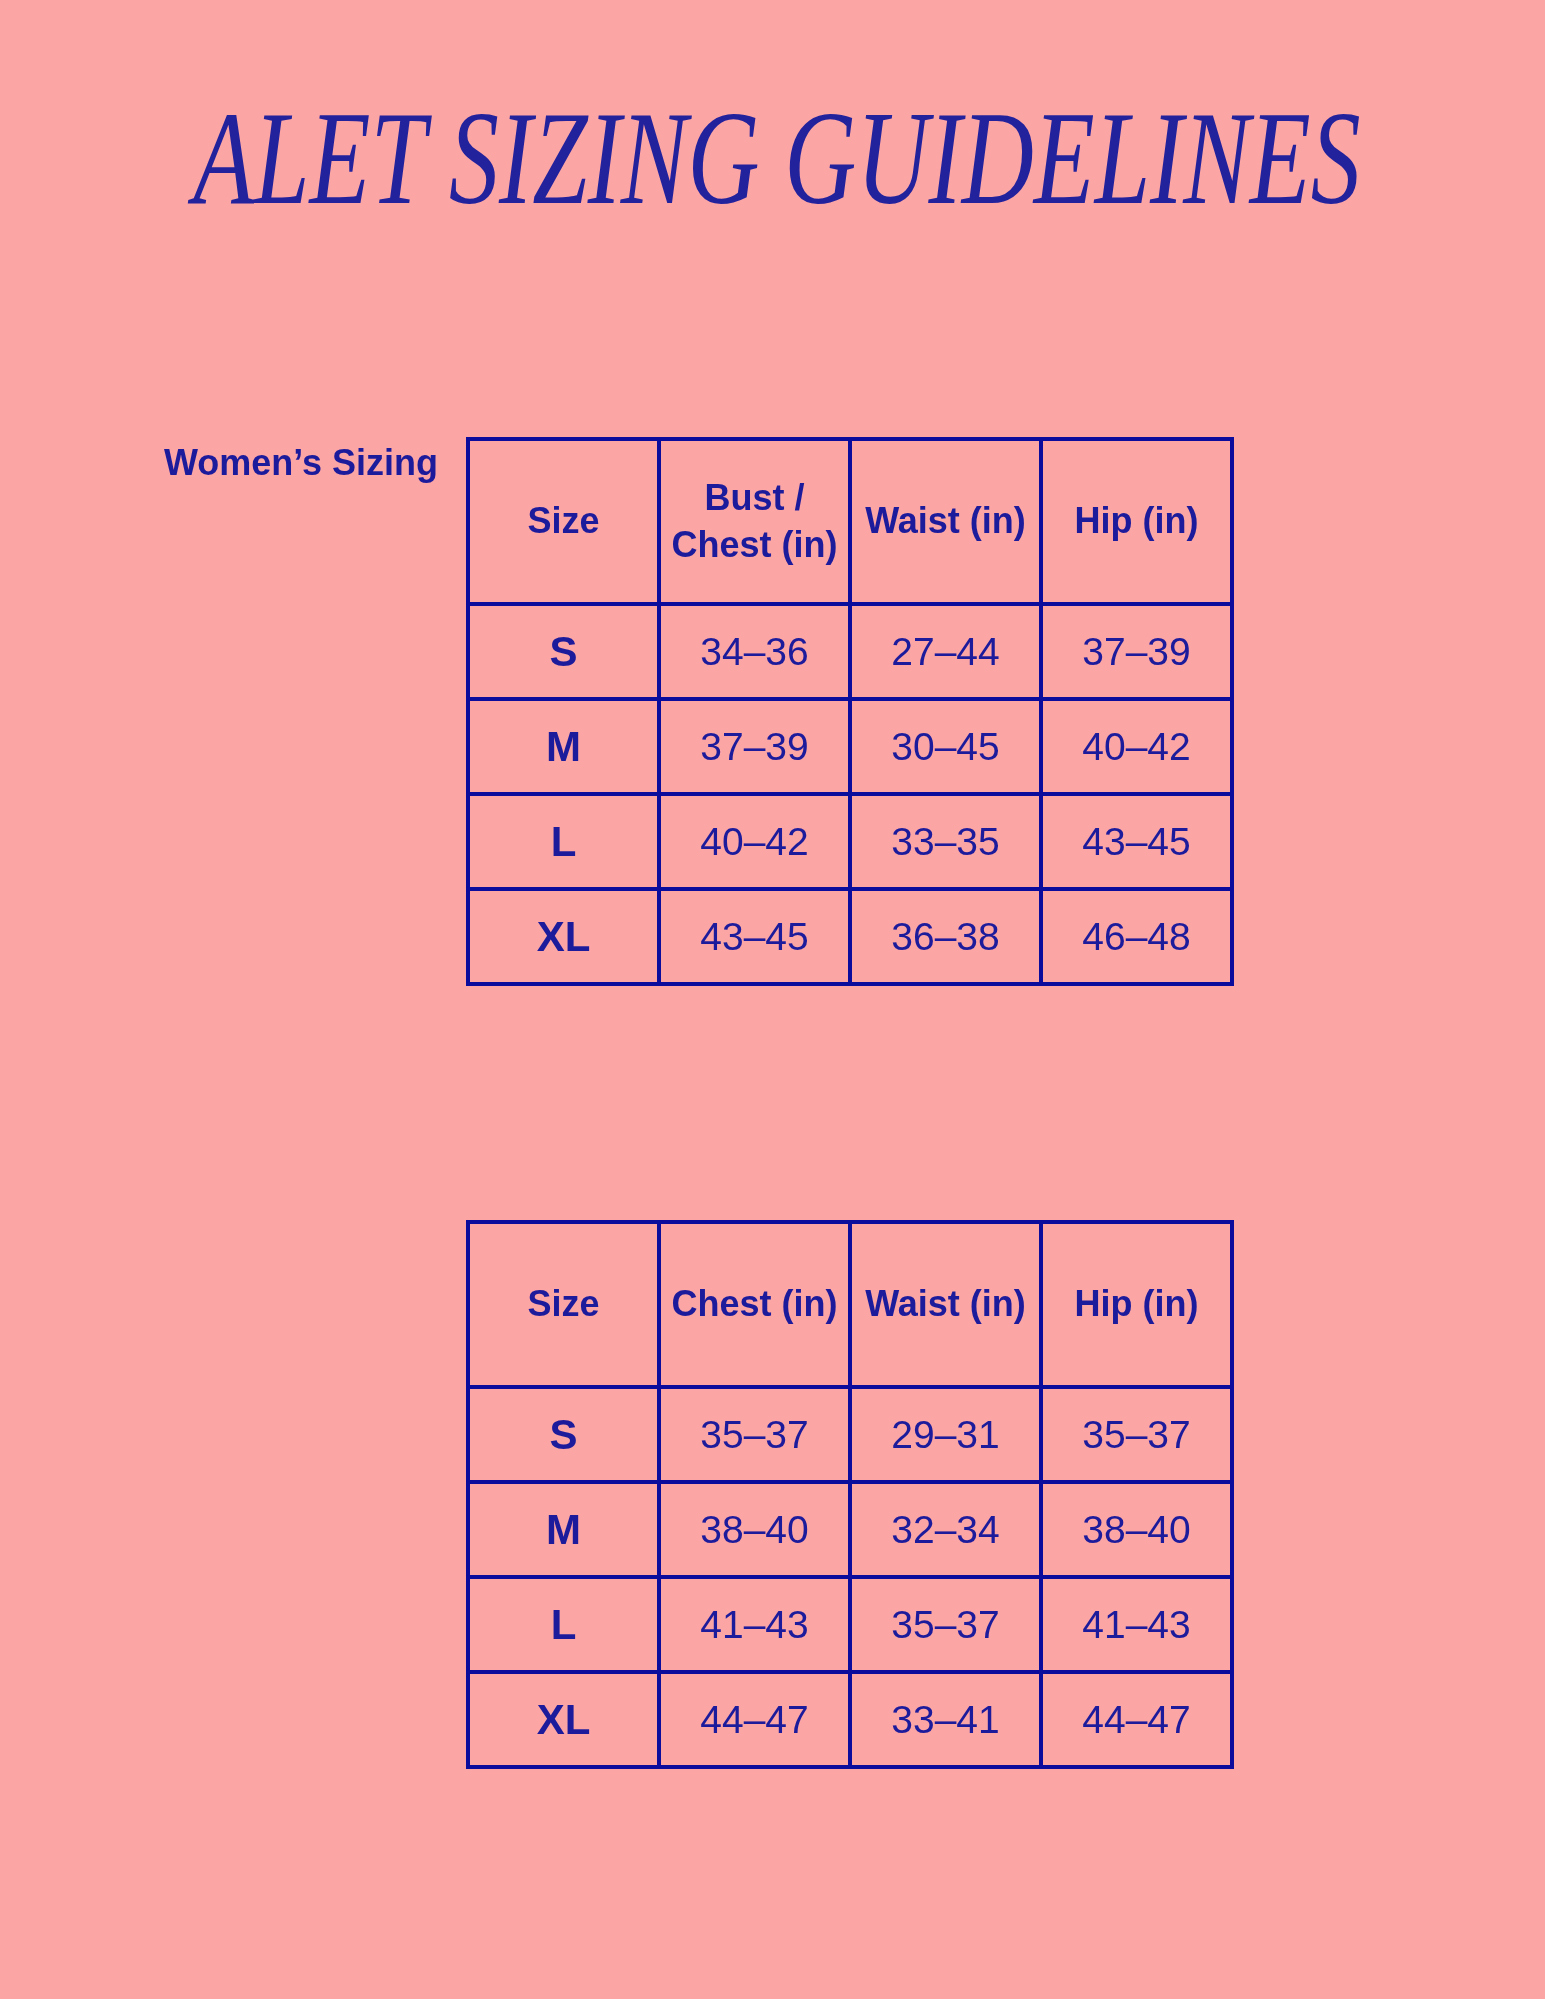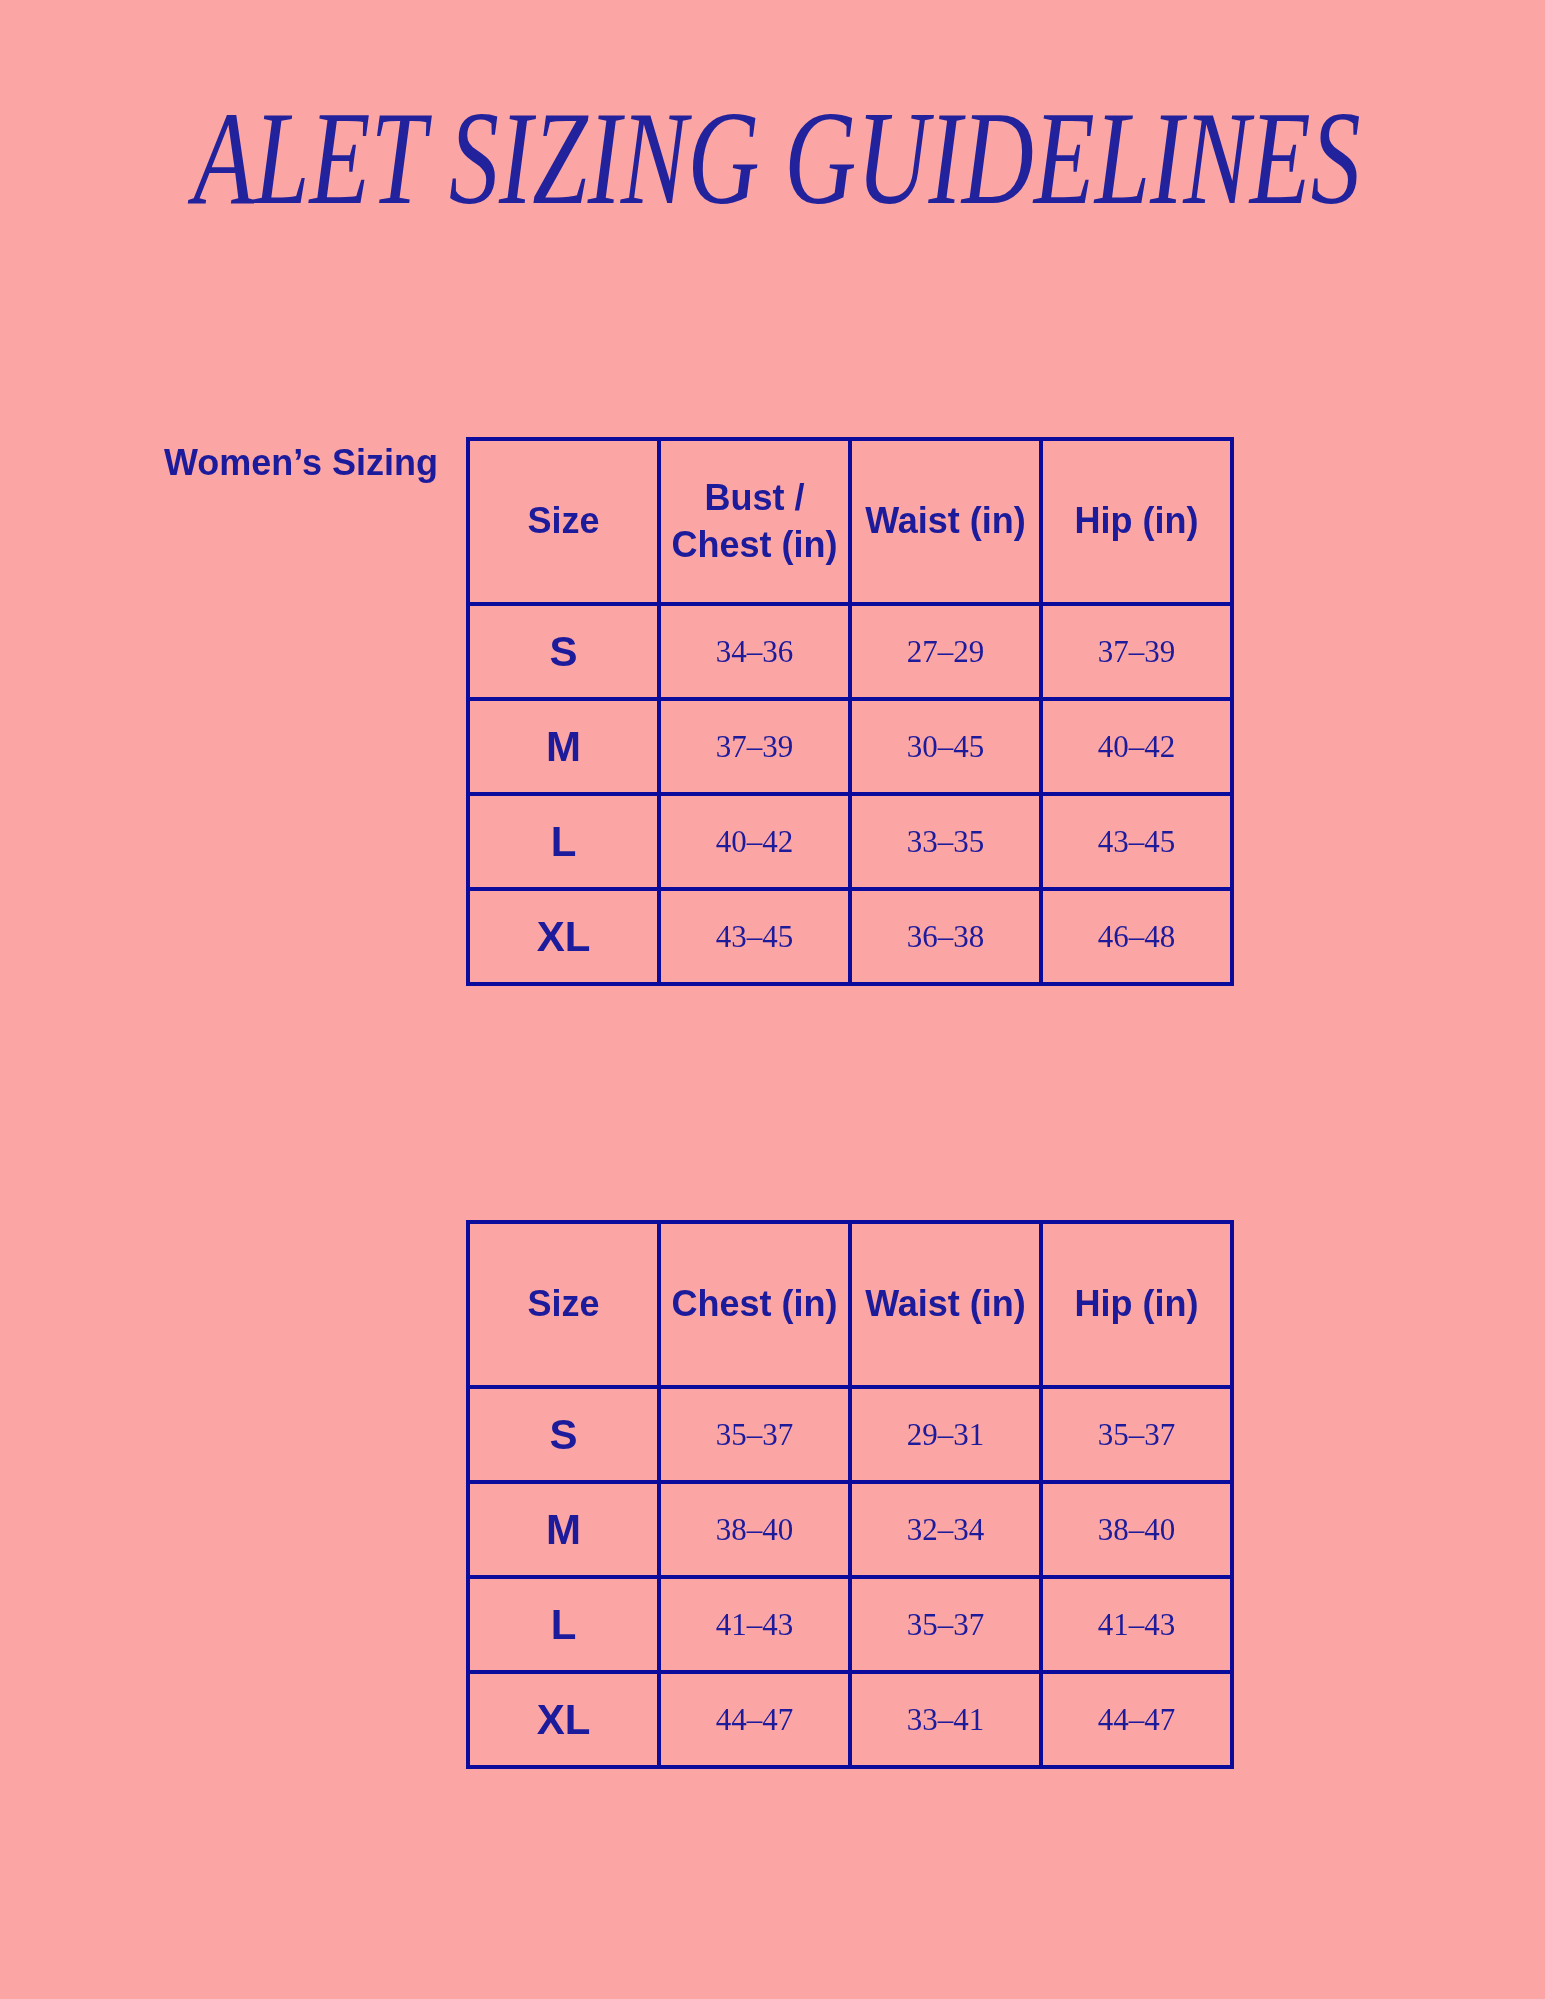--- a/index.html
+++ b/index.html
@@ -72,23 +72,22 @@
     font-size:36px;
     font-weight:700;
     line-height:1.3;
     white-space:pre-line;
   }
   .size-table td.size-cell{
     font-size:42px;
     font-weight:700;
   }
   .size-table td.value-cell{
-    font-size:31px;
+    font-size:39px;
     font-weight:400;
-    font-family:Liberation Serif, serif;
   }
 </style>
 </head>
 <body>
 
 <div class="page">
 
   <div class="doc-title">ALET SIZING GUIDELINES</div>
 
   <div class="section-label women">Women’s Sizing</div>
@@ -104,21 +103,21 @@
       <tr class="header-row">
         <th>Size</th>
         <th>Bust /
 Chest (in)</th>
         <th>Waist (in)</th>
         <th>Hip (in)</th>
       </tr>
       <tr class="body-row">
         <td class="size-cell">S</td>
         <td class="value-cell">34–36</td>
-        <td class="value-cell">27–29</td>
+        <td class="value-cell">27–44</td>
         <td class="value-cell">37–39</td>
       </tr>
       <tr class="body-row">
         <td class="size-cell">M</td>
         <td class="value-cell">37–39</td>
         <td class="value-cell">30–45</td>
         <td class="value-cell">40–42</td>
       </tr>
       <tr class="body-row">
         <td class="size-cell">L</td>

